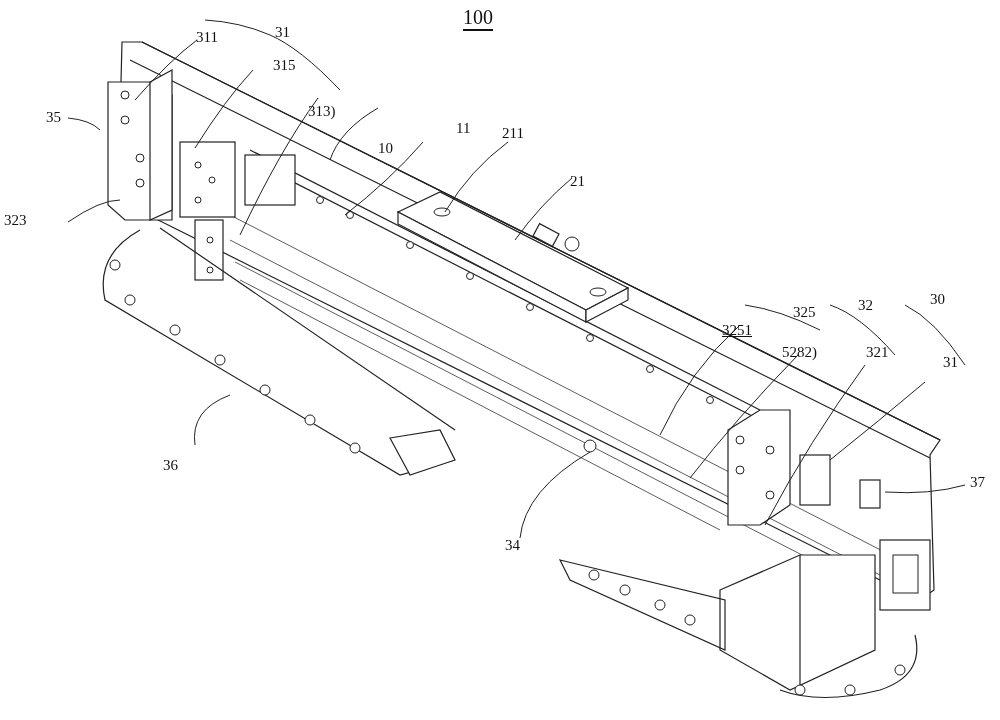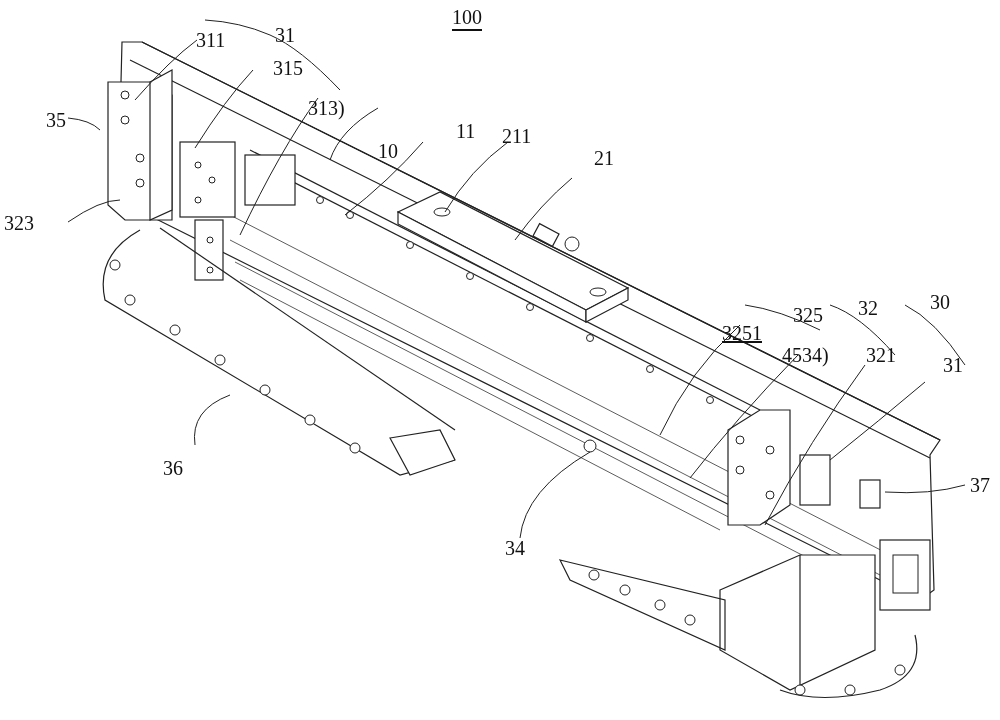--- a/index.html
+++ b/index.html
@@ -1,19 +1,19 @@
 <!DOCTYPE html>
 <html><head>
 <meta charset="utf-8">
 <style>
   html,body{margin:0;padding:0;background:#fff;}
   body{width:1000px;height:720px;overflow:hidden;position:relative;font-family:"Liberation Serif","DejaVu Serif",serif;}
   #fig{position:absolute;left:0;top:0;width:1000px;height:720px;}
-  .lbl{position:absolute;font-size:20px;color:#111;line-height:1;white-space:nowrap;}
-  .title{text-decoration:underline;text-underline-offset:5px;font-size:20px;}
+  .lbl{position:absolute;font-size:15px;color:#111;line-height:1;white-space:nowrap;}
+  .title{text-decoration:underline;text-underline-offset:5px;font-size:20px;margin-left:11px;}
   svg .ln{fill:none;stroke:#222;stroke-width:1.2;}
   svg .thin{fill:none;stroke:#333;stroke-width:0.8;}
   svg .lead{fill:none;stroke:#222;stroke-width:1;}
   svg .part{fill:#fff;stroke:#222;stroke-width:1.2;}
   svg .hole{fill:#fff;stroke:#222;stroke-width:1;}
 </style>
 </head>
 <body>
 
 <svg id="fig" viewBox="0 0 1000 720" xmlns="http://www.w3.org/2000/svg">
@@ -135,29 +135,29 @@
     <path class="lead" d="M965,485 Q930,495 885,492"></path>
     <path class="lead" d="M195,445 Q190,410 230,395"></path>
     <path class="lead" d="M520,538 Q525,490 590,452"></path>
   </g>
 </svg>
 
 <span class="lbl title" style="left:452px;top:7px;">100</span>
 <span class="lbl" style="left:275px;top:25px;">31</span>
 <span class="lbl" style="left:196px;top:30px;">311</span>
 <span class="lbl" style="left:250px;top:58px;margin-left:23px;">315</span>
-<span class="lbl" style="left:308px;top:98px;">313)</span>
+<span class="lbl" style="left:308px;top:104px;">313)</span>
 <span class="lbl" style="left:46px;top:110px;">35</span>
 <span class="lbl" style="left:4px;top:213px;">323</span>
 <span class="lbl" style="left:378px;top:97px;margin-top:44px;">10</span>
 <span class="lbl" style="left:428px;top:121px;margin-left:28px;">11</span>
 <span class="lbl" style="left:502px;top:126px;">211</span>
-<span class="lbl" style="left:570px;top:148px;margin-left:24px;">21</span>
+<span class="lbl" style="left:570px;top:174px;">21</span>
 <span class="lbl" style="left:722px;top:323px;text-decoration:underline;">3251</span>
 <span class="lbl" style="left:793px;top:305px;">325</span>
 <span class="lbl" style="left:858px;top:298px;">32</span>
 <span class="lbl" style="left:930px;top:292px;">30</span>
-<span class="lbl" style="left:782px;top:345px;">4534)</span>
+<span class="lbl" style="left:782px;top:345px;">5282)</span>
 <span class="lbl" style="left:866px;top:345px;text-align:center;">321</span>
 <span class="lbl" style="left:943px;top:355px;">31</span>
 <span class="lbl" style="left:970px;top:475px;">37</span>
 <span class="lbl" style="left:163px;top:458px;">36</span>
 <span class="lbl" style="left:505px;top:538px;">34</span>
 
 </body></html>

